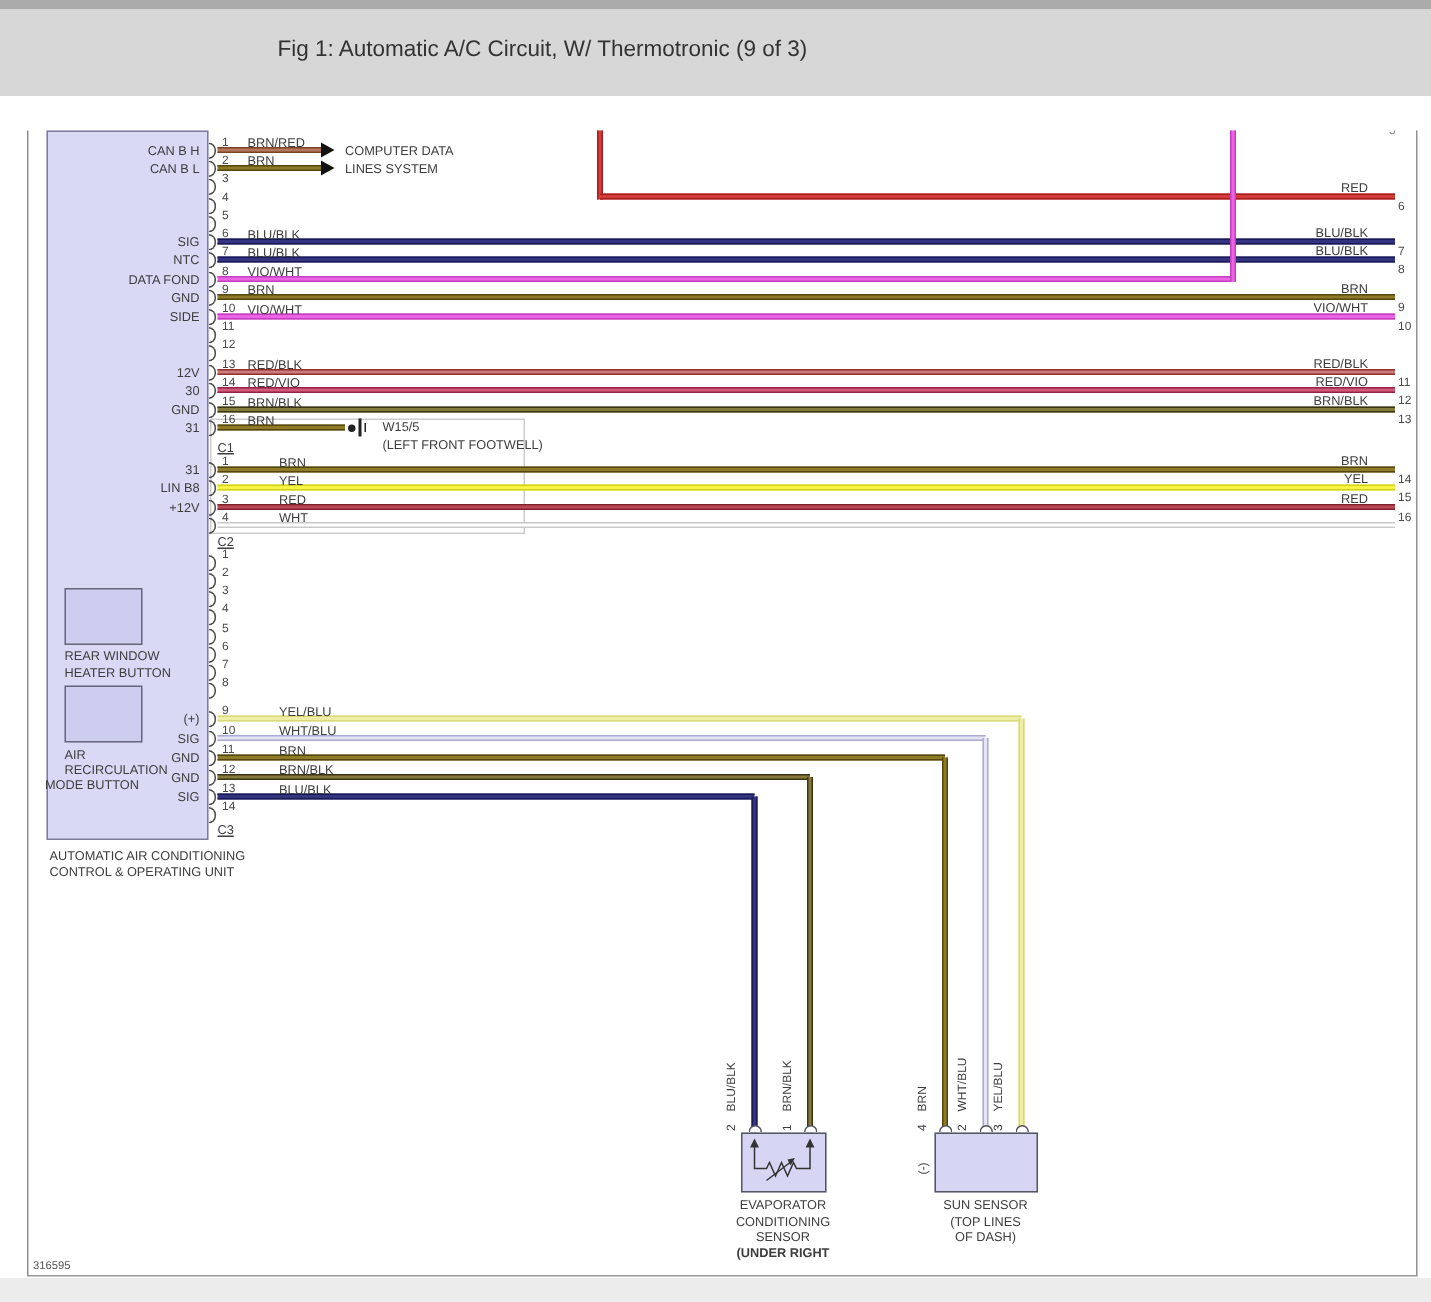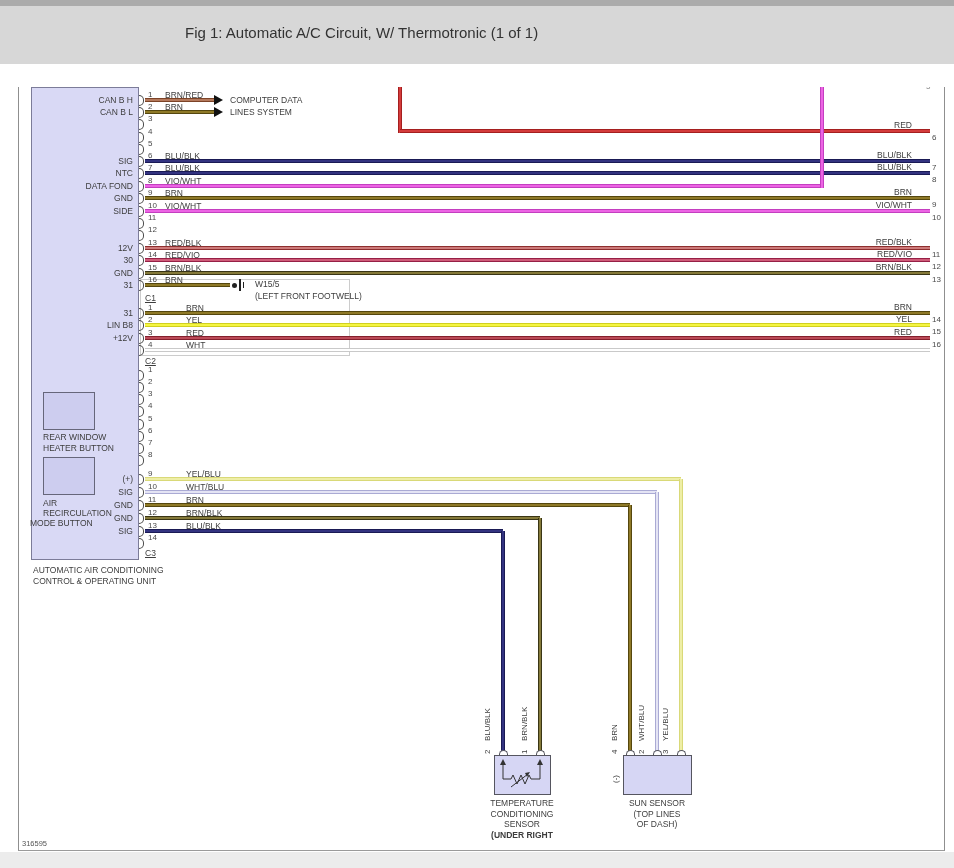--- a/index.html
+++ b/index.html
@@ -50,21 +50,21 @@
   .gbar2 { position:absolute; width:1px; height:6px; background:#222; }
 
   .footnum { position:absolute; left:4px; top:775px; font-size:7.5px; color:#555; }
   .clip5 { position:absolute; left:908px; top:23px; width:8px; height:4px; overflow:hidden; }
   .clip5 span { display:block; font-size:8px; color:#888; margin-top:-5px; }
 </style>
 </head>
 <body>
 
 <div class="header">
-  <div class="title">Fig 1: Automatic A/C Circuit, W/ Thermotronic (1 of 1)</div>
+  <div class="title">Fig 1: Automatic A/C Circuit, W/ Thermotronic (9 of 3)</div>
 </div>
 
 <div class="diagram">
   <div class="frame"></div>
   <div class="hl"></div>
 
   <div class="unit"></div>
   <div class="btnbox" style="left:25px;top:328px"></div>
   <div class="lbl" style="left:25px;top:368px">REAR WINDOW</div>
   <div class="lbl" style="left:25px;top:379px">HEATER BUTTON</div>
@@ -246,21 +246,21 @@
       <div class="lbl sig" style="left: 37px; top: 462px;">SIG</div>
       <div class="arc" style="left: 121px; top: 474px;"></div>
       <div class="lbl num" style="left: 130px; top: 469px;">14</div>
       <div class="clabel" style="left: 127px; top: 484px;">C3</div>
       <div class="entryarc" style="left: 481px; top: 686px;"></div>
       <div class="vlabel" style="left: 474px; top: 681px;">2</div>
       <div class="vlabel" style="left: 474px; top: 668px;">BLU/BLK</div>
       <div class="entryarc" style="left: 518px; top: 686px;"></div>
       <div class="vlabel" style="left: 511px; top: 681px;">1</div>
       <div class="vlabel" style="left: 511px; top: 668px;">BRN/BLK</div>
-      <div class="caption" style="left: 504px; top: 734px;">TEMPERATURE</div>
+      <div class="caption" style="left: 504px; top: 734px;">EVAPORATOR</div>
       <div class="caption" style="left: 504px; top: 744.5px;">CONDITIONING</div>
       <div class="caption" style="left: 504px; top: 755px;">SENSOR</div>
       <div class="caption" style="left: 504px; top: 765.5px; font-weight: bold;">(UNDER RIGHT</div>
       <div class="caption" style="left: 504px; top: 796px;">SIDE OF DASH)</div>
       <div class="entryarc" style="left: 608px; top: 686px;"></div>
       <div class="vlabel" style="left: 601px; top: 681px;">4</div>
       <div class="vlabel" style="left: 601px; top: 668px;">BRN</div>
       <div class="vlabel" style="left: 602px; top: 710px;">(-)</div>
       <div class="entryarc" style="left: 635px; top: 686px;"></div>
       <div class="vlabel" style="left: 628px; top: 681px;">2</div>

